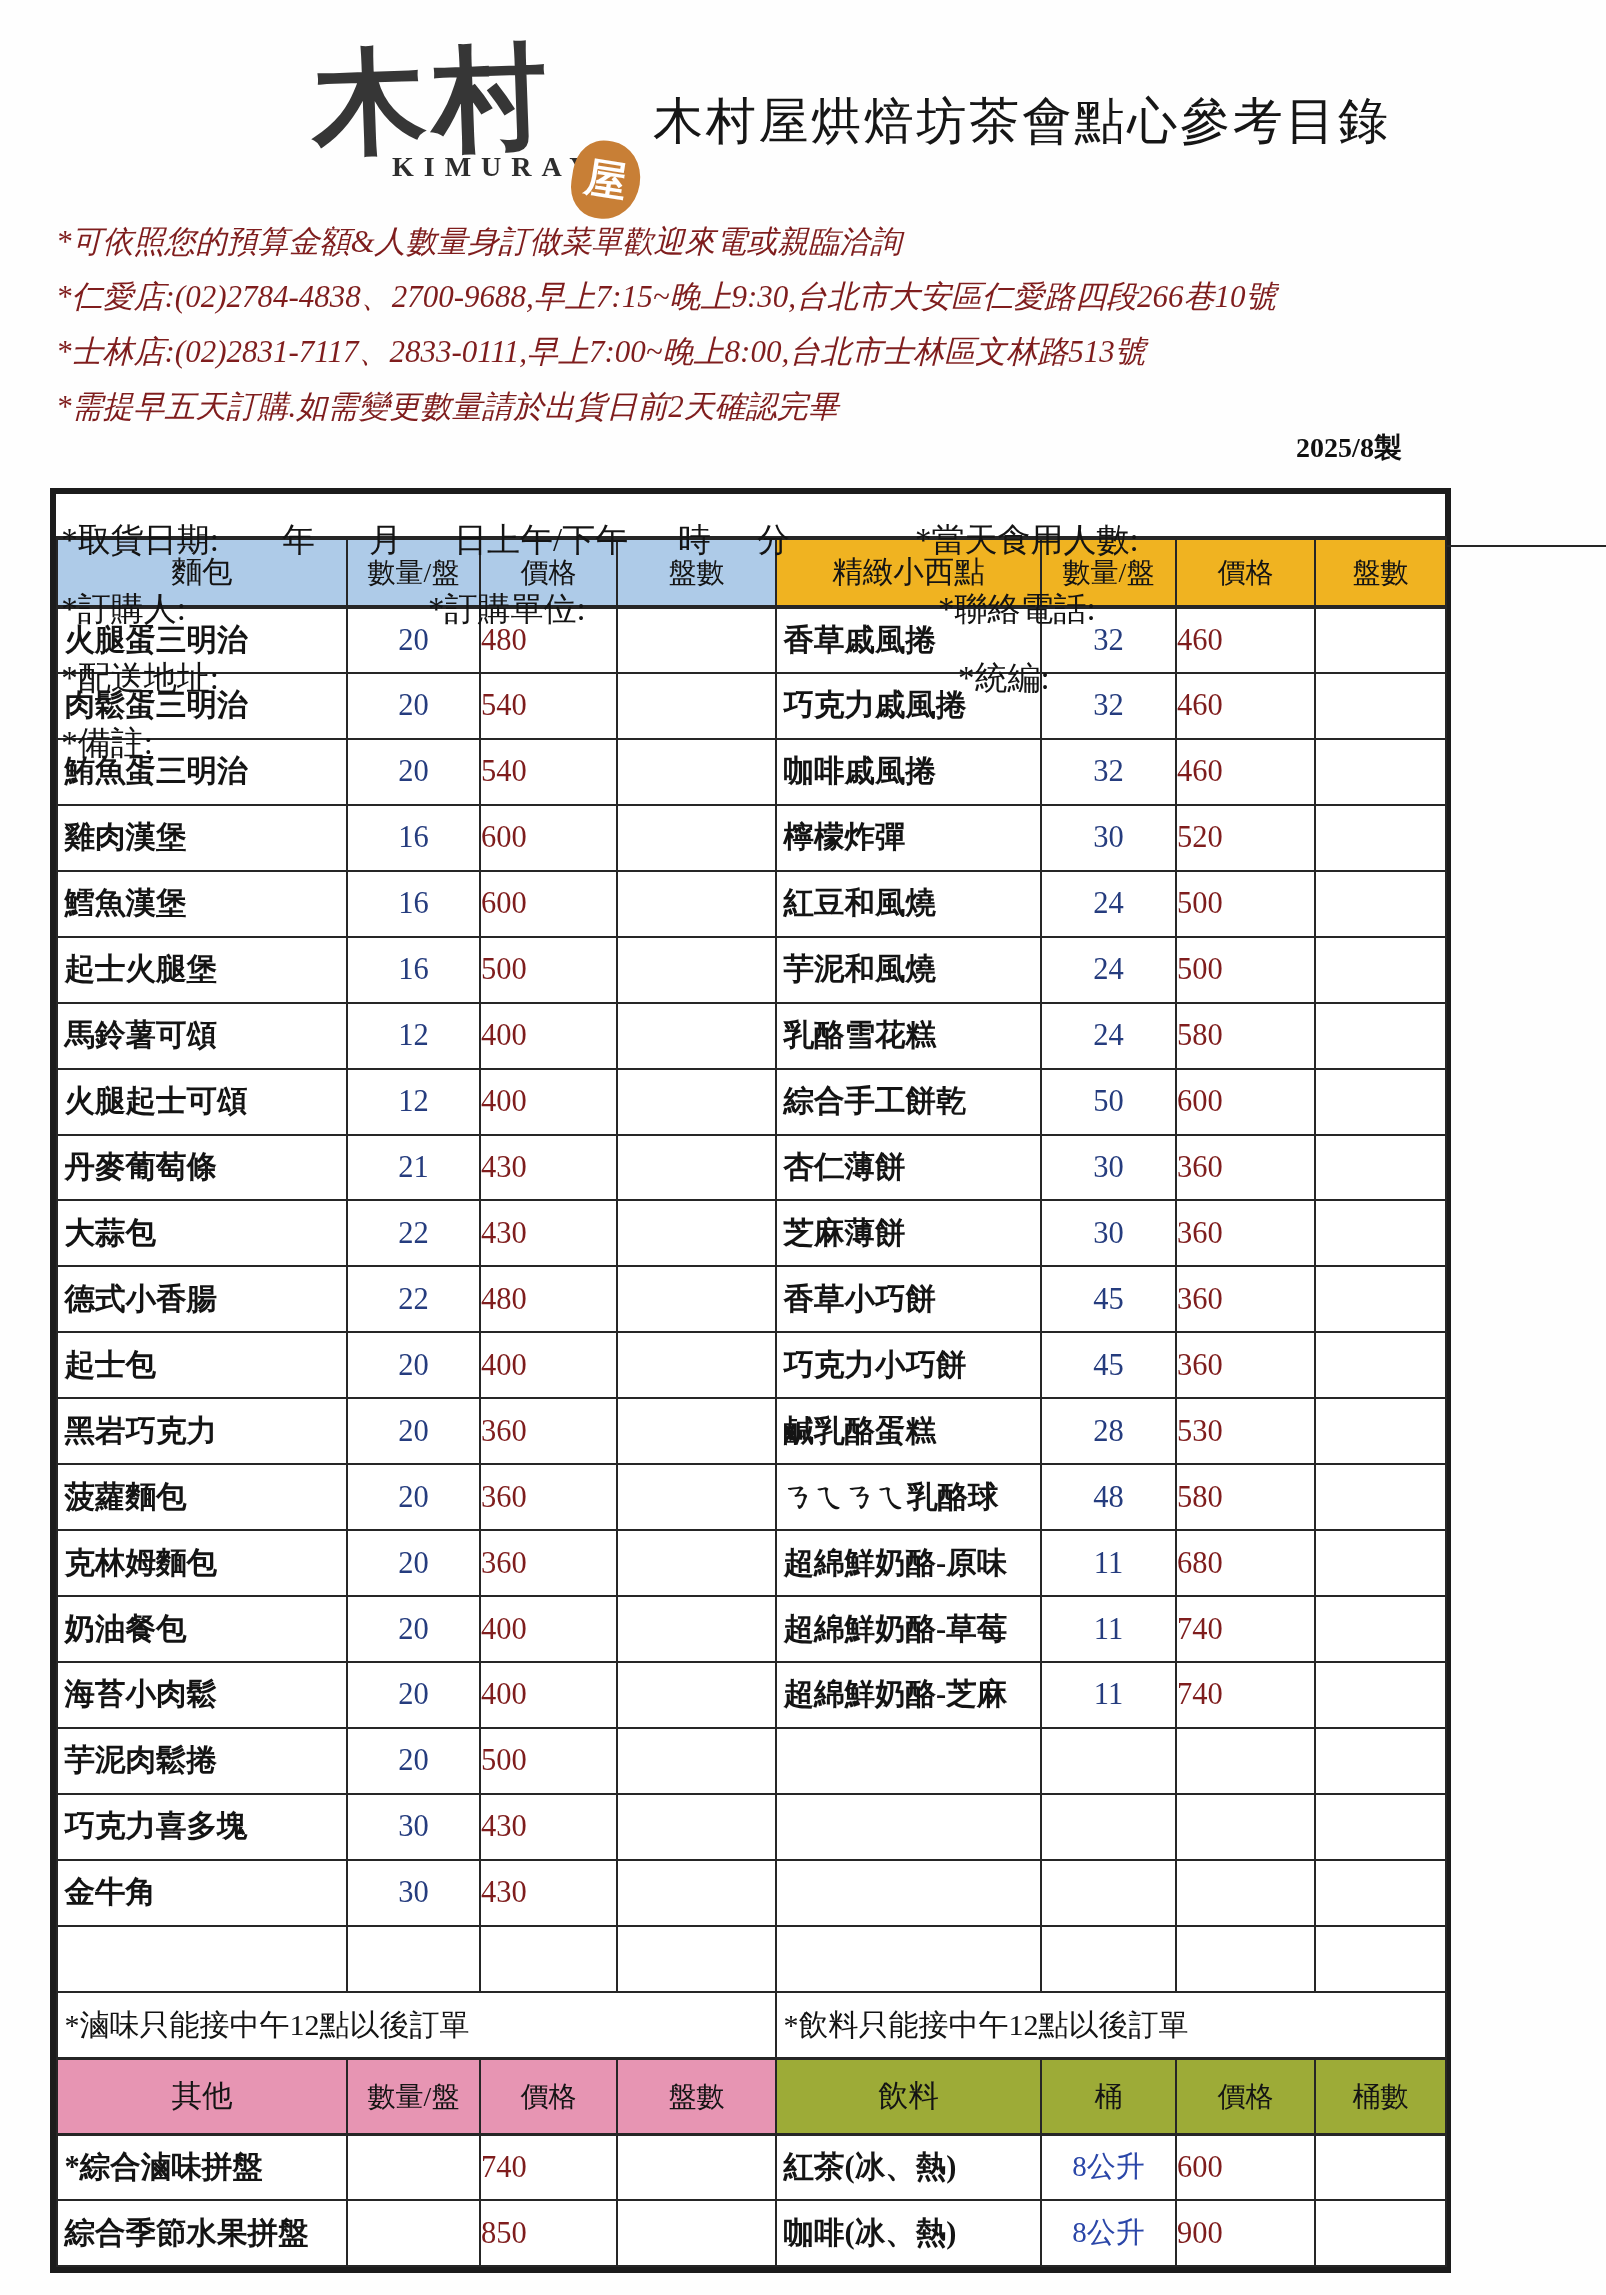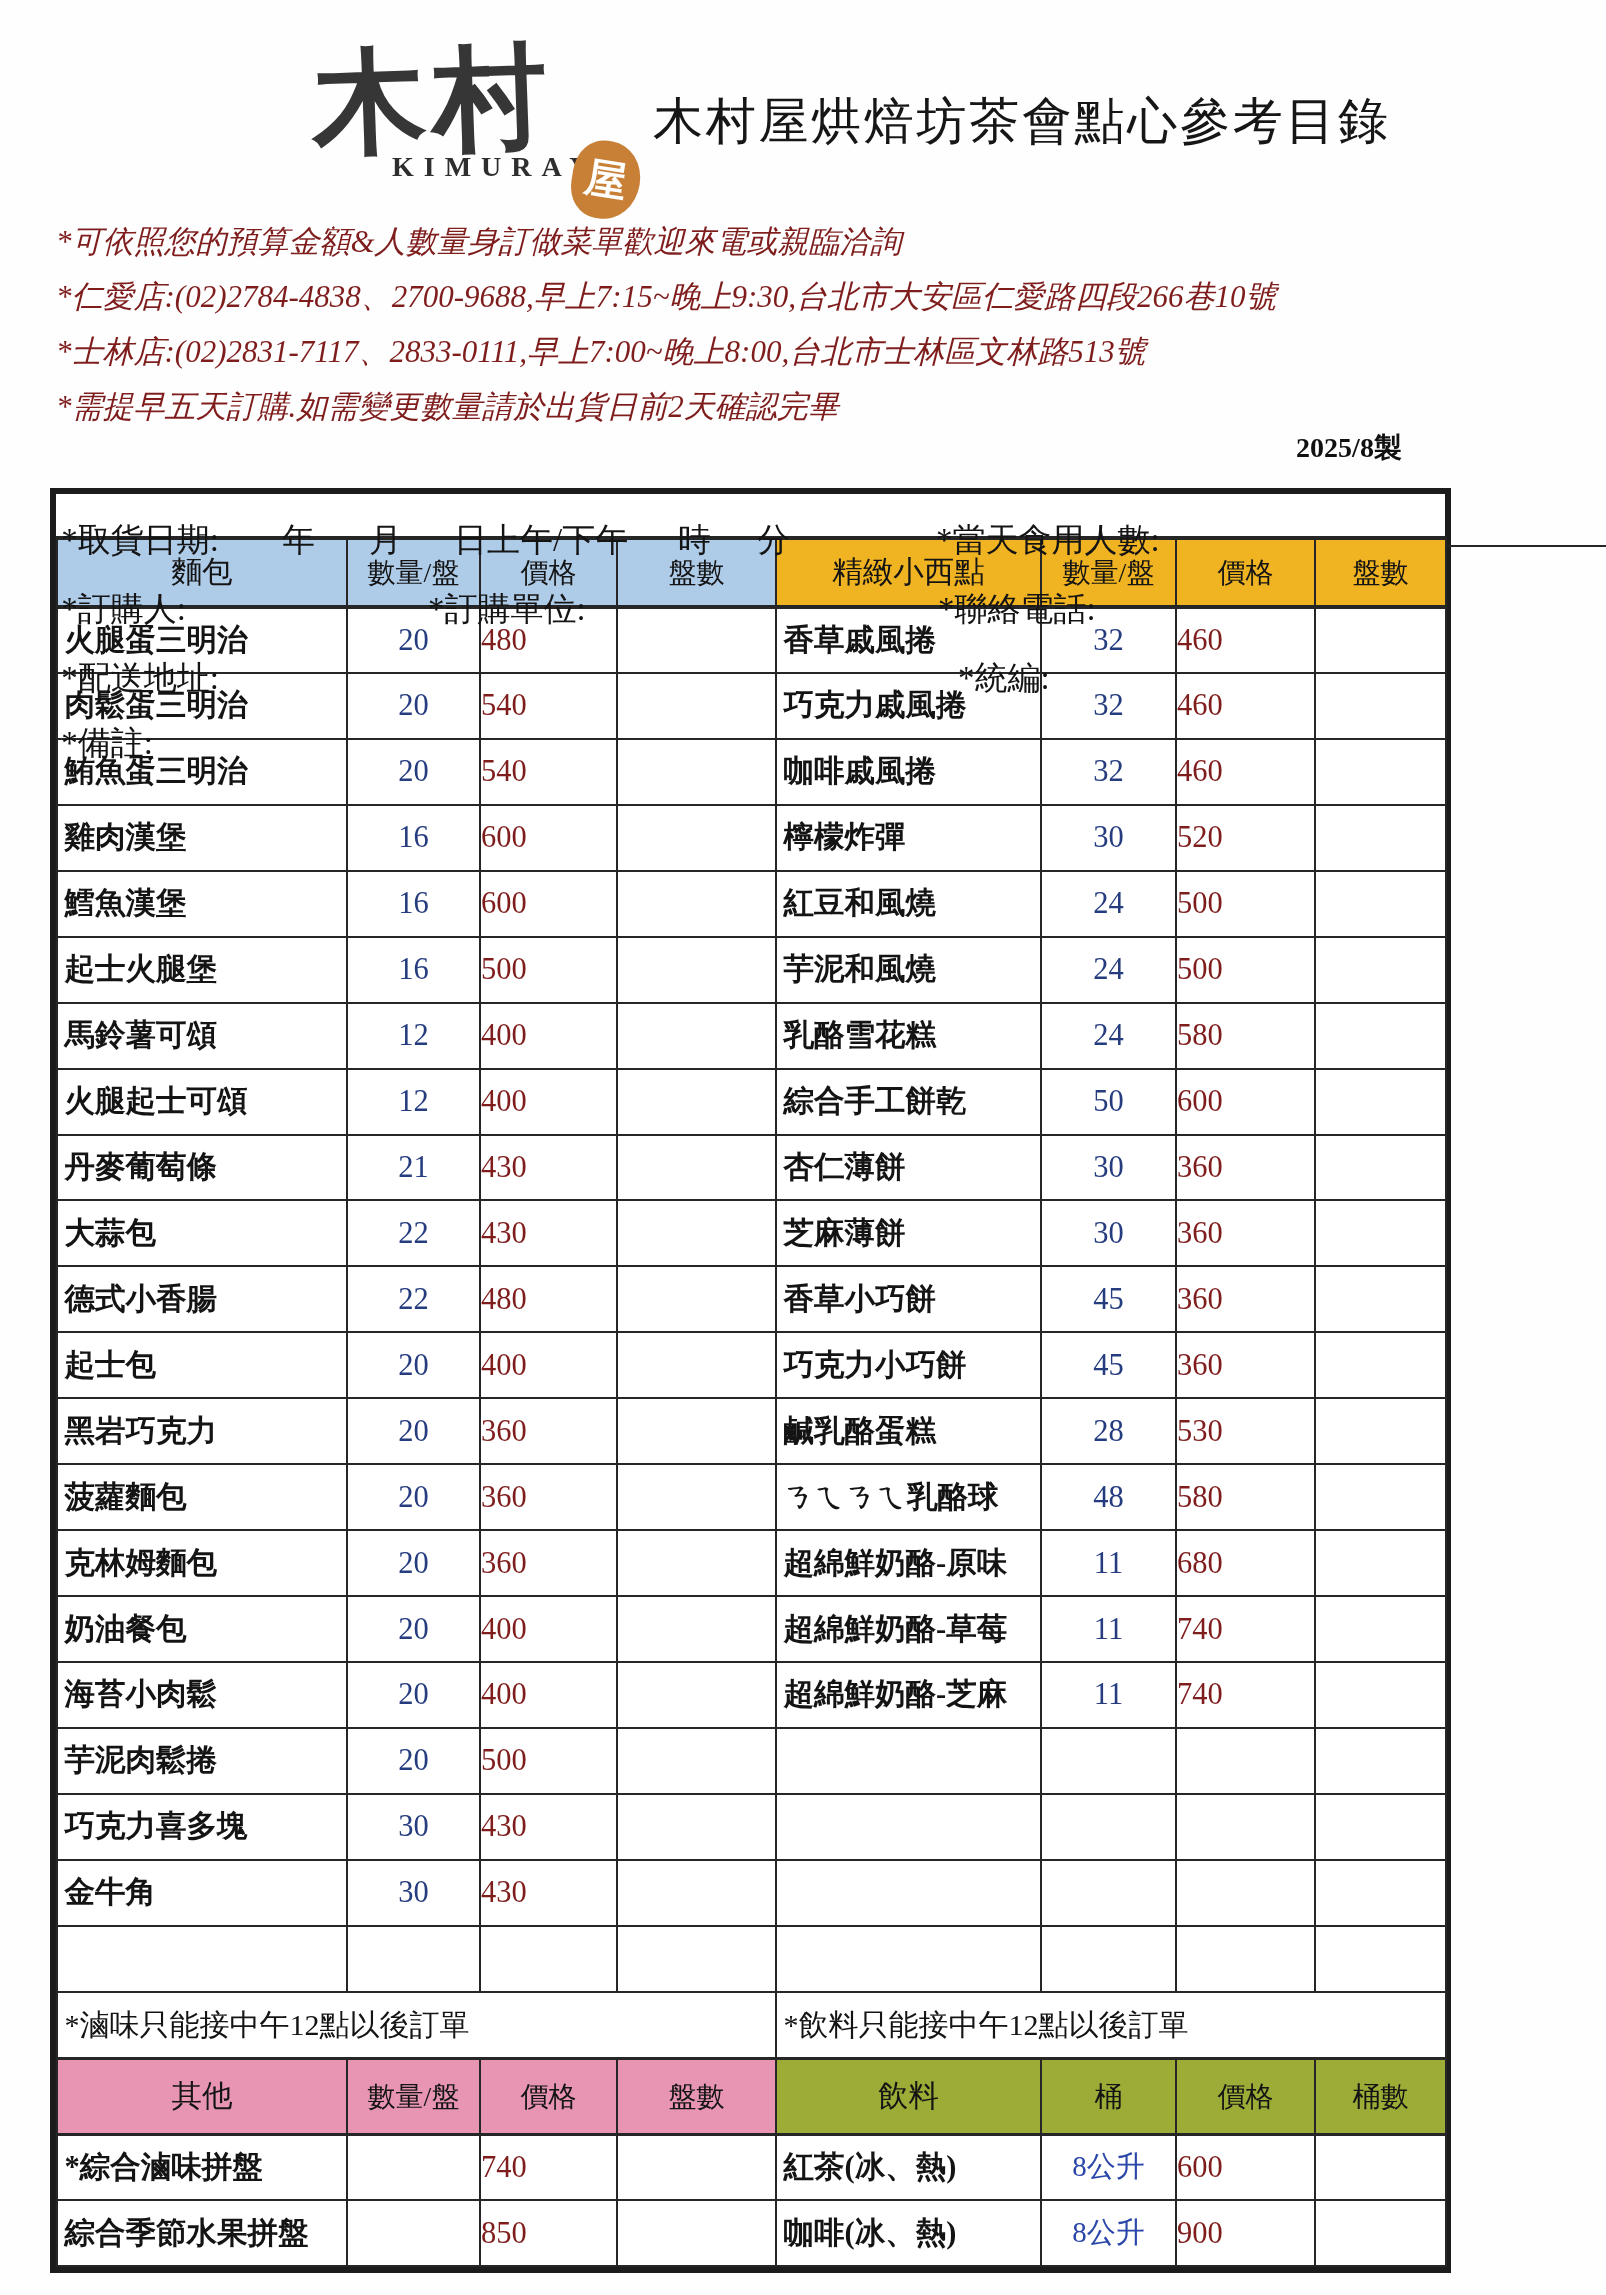--- a/index.html
+++ b/index.html
@@ -85,21 +85,21 @@
 
   <div class="box">
 
     <div class="info">
       <span style="left:5.3px;top:24px">*取貨日期:</span>
       <span style="left:226px;top:24px">年</span>
       <span style="left:313px;top:24px">月</span>
       <span style="left:398px;top:24px">日上午/下午</span>
       <span style="left:622px;top:24px">時</span>
       <span style="left:701px;top:24px">分</span>
-      <span style="left:880px;top:24px">*當天食用人數:</span>
+      <span style="left:859px;top:24px">*當天食用人數:</span>
 
       <span style="left:5.3px;top:93px">*訂購人:</span>
       <span style="left:372px;top:93px">*訂購單位:</span>
       <span style="left:882px;top:93px">*聯絡電話:</span>
 
       <span style="left:5.3px;top:162px">*配送地址:</span>
       <span style="left:902px;top:162px">*統編:</span>
 
       <span style="left:5.3px;top:227px">*備註:</span>
     </div>

